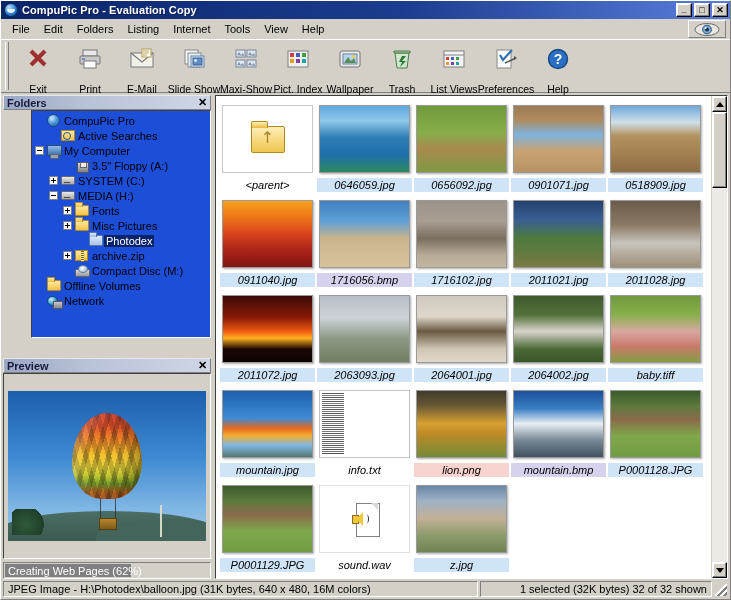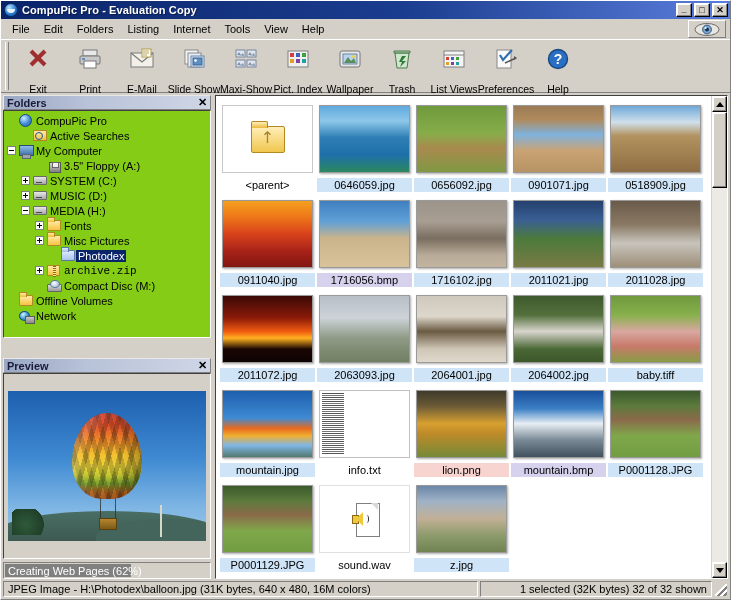--- a/index.html
+++ b/index.html
@@ -142,26 +142,27 @@
   }
   .panel-hdr .ph-close {
     width: 11px; height: 11px; display: flex;
     align-items: center; justify-content: center;
     font-size: 11px; font-weight: bold; color: #000; line-height: 9px;
   }
 
   
   .tree-wrap {
     flex: 1 1 auto; min-height: 0;
-    background: #84cc16;
+    background: #1d4ed8;
     border: 1px solid #808080;
     border-top-color: #404040; border-left-color: #404040;
     border-right-color: #fff; border-bottom-color: #fff;
     overflow: hidden; position: relative;
     padding: 2px 0 0 2px;
+    margin-left: 28px;
   }
   .tnode {
     display: flex; align-items: center;
     height: 15px; white-space: nowrap; cursor: default;
   }
   .tgutter { width: 11px; flex: 0 0 11px; display: flex; align-items: center; justify-content: center; }
   .tbox {
     width: 9px; height: 9px; border: 1px solid #808080;
     background: #fff; position: relative;
     font-size: 8px; line-height: 7px; text-align: center;
@@ -362,21 +363,21 @@
   }
 
   
   .right-col { flex: 1 1 auto; min-width: 0; display: flex; flex-direction: column; }
   .thumb-wrap {
     flex: 1 1 auto; min-height: 0;
     background: #fef9c3;
     border: 1px solid #808080;
     border-top-color: #404040; border-left-color: #404040;
     border-right-color: #fff; border-bottom-color: #fff;
-    display: flex; overflow: hidden;
+    display: flex; overflow: hidden; font-style: italic;
   }
   .thumb-grid-clip { flex: 1 1 auto; overflow: hidden; position: relative; background: #fff; }
   .thumb-grid {
     position: absolute; left: 0; top: 0; right: 0;
     display: flex; flex-wrap: wrap;
     padding: 3px 0 0 4px;
   }
   .cell {
     width: 95px; height: 93px;
     margin: 0 2px 2px 0;
@@ -745,29 +746,20 @@
             <div class="tgutter">
               <div class="tbox plus"></div>
             </div>
             <div class="ticon-s">
               <div class="ic-drive"></div>
             </div>
             <div class="tlabel-s">SYSTEM (C:)</div>
           </div>
           <div class="tnode" style="padding-left: 14px;">
             <div class="tgutter">
-              <div class="tbox plus"></div>
-            </div>
-            <div class="ticon-s">
-              <div class="ic-drive"></div>
-            </div>
-            <div class="tlabel-s">MUSIC (D:)</div>
-          </div>
-          <div class="tnode" style="padding-left: 14px;">
-            <div class="tgutter">
               <div class="tbox"></div>
             </div>
             <div class="ticon-s">
               <div class="ic-drive"></div>
             </div>
             <div class="tlabel-s">MEDIA (H:)</div>
           </div>
           <div class="tnode" style="padding-left: 28px;">
             <div class="tgutter">
               <div class="tbox plus"></div>
@@ -786,21 +778,21 @@
             </div>
             <div class="tlabel-s">Misc Pictures</div>
           </div>
           <div class="tnode" style="padding-left: 42px;">
             <div class="tgutter"></div>
             <div class="ticon-s">
               <div class="ic-folder blue"></div>
             </div>
             <div class="tlabel-s sel">Photodex</div>
           </div>
-          <div class="tnode" style="padding-left: 28px; font-family: Liberation Mono, monospace;">
+          <div class="tnode" style="padding-left: 28px;">
             <div class="tgutter">
               <div class="tbox plus"></div>
             </div>
             <div class="ticon-s">
               <div class="ic-zip"></div>
             </div>
             <div class="tlabel-s">archive.zip</div>
           </div>
           <div class="tnode" style="padding-left: 28px;">
             <div class="tgutter"></div>

